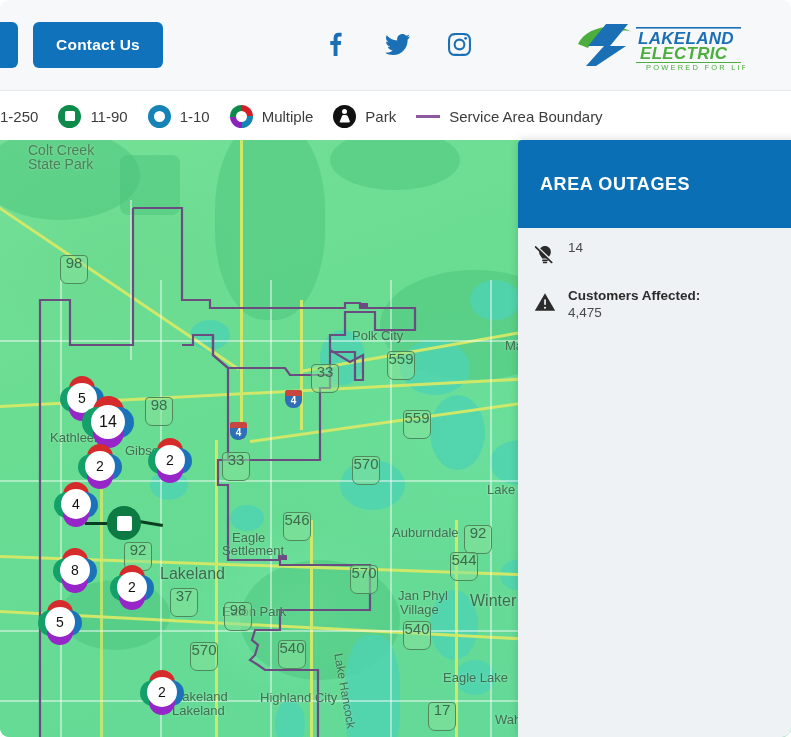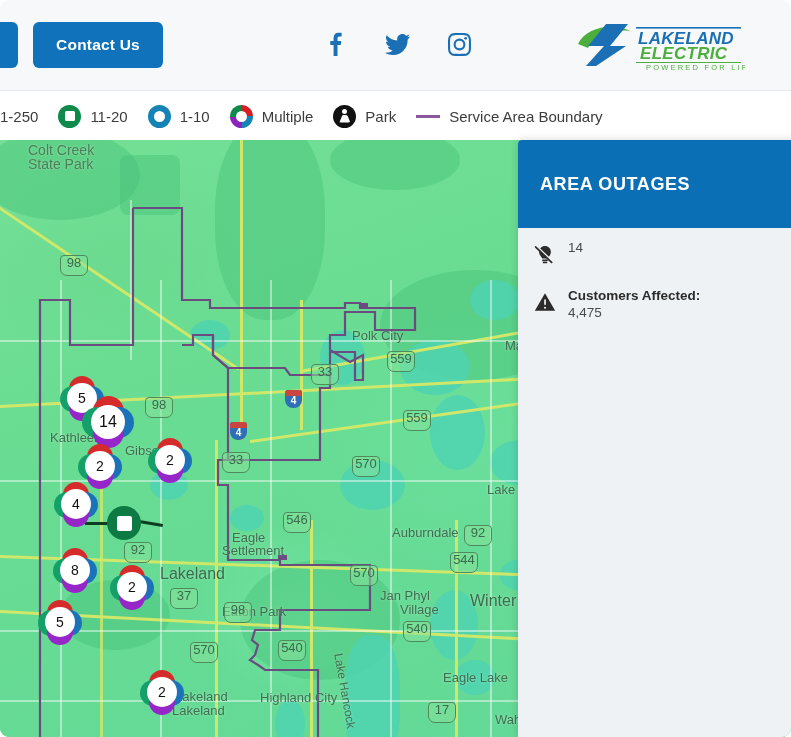--- a/index.html
+++ b/index.html
@@ -140,24 +140,24 @@
   
   .boundary { position:absolute; pointer-events:none; }
   .maplabel {
     position:absolute; color:#3f6f50; font-size:13px;
     font-family:"Liberation Sans", sans-serif;
     white-space:nowrap; text-shadow:0 0 3px rgba(255,255,255,.35);
   }
   .maplabel.big { font-size:16px; color:#3c6b4d; }
   .maplabel.park { font-size:14px; color:#4b8059; line-height:1.15; }
   .shield {
-    position:absolute; width:28px; height:21px;
+    position:absolute; width:28px; height:29px;
     border:1.4px solid #4f8a5e; border-radius:5px;
     background: rgba(135,226,155,.55);
-    color:#3b6b4c; font-size:13px; line-height:14px;
+    color:#3b6b4c; font-size:15px; line-height:14px;
     text-align:center; font-family:"Liberation Sans", sans-serif;
   }
   .shield.us { border-radius:4px 4px 7px 7px; }
   .shield.i {
     width:17px; height:18px; border:none; border-radius:3px 3px 8px 8px;
     background:#2f6fb5; color:#fff; font-size:10px; line-height:21px;
     font-weight:bold;
   }
   .shield.i::before{
     content:""; position:absolute; left:0; top:0; width:17px; height:6px;
@@ -274,21 +274,21 @@
     </div>
   </div>
 
   <div class="legend">
     <span class="leg-label first">1-250</span>
 
     <span class="leg-item">
       <span class="ico-sq">
           <i></i>
         </span>
-      <span class="leg-label">11-20</span>
+      <span class="leg-label">11-90</span>
     </span>
 
     <span class="leg-item">
       <span class="ico-ring"></span>
       <span class="leg-label">1-10</span>
     </span>
 
     <span class="leg-item">
       <span class="ico-multi"></span>
       <span class="leg-label">Multiple</span>
@@ -379,21 +379,21 @@
     <div class="maplabel" style="left:50px;  top:290px;">Kathleen</div>
     <div class="maplabel" style="left:125px; top:303px;">Gibsonia</div>
     <div class="maplabel big" style="left:160px; top:425px;">Lakeland</div>
     <div class="maplabel" style="left:232px; top:390px;">Eagle</div>
     <div class="maplabel" style="left:222px; top:403px;">Settlement</div>
     <div class="maplabel" style="left:222px; top:464px;">Eaton Park</div>
     <div class="maplabel" style="left:260px; top:550px;">Highland City</div>
     <div class="maplabel" style="left:175px; top:549px;">Lakeland</div>
     <div class="maplabel" style="left:172px; top:563px;">Lakeland</div>
     <div class="maplabel" style="left:392px; top:385px;">Auburndale</div>
-    <div class="maplabel" style="left:380px; top:448px;">Jan Phyl</div>
+    <div class="maplabel" style="left:398px; top:448px;">Jan Phyl</div>
     <div class="maplabel" style="left:400px; top:462px;">Village</div>
     <div class="maplabel big" style="left:470px; top:452px;">Winter H</div>
     <div class="maplabel" style="left:443px; top:530px;">Eagle Lake</div>
     <div class="maplabel" style="left:495px; top:572px;">Wahn</div>
     <div class="maplabel" style="left:487px; top:342px;">Lake</div>
     <div class="maplabel" style="left:505px; top:198px;">Ma</div>
     <div class="maplabel" style="left:345px;top:512px;transform:rotate(80deg);transform-origin:left top;font-size:12px;">Lake Hancock</div>
 
     <div class="shield us" style="left:60px;  top:115px;">98</div>
     <div class="shield us" style="left:145px; top:257px;">98</div>

